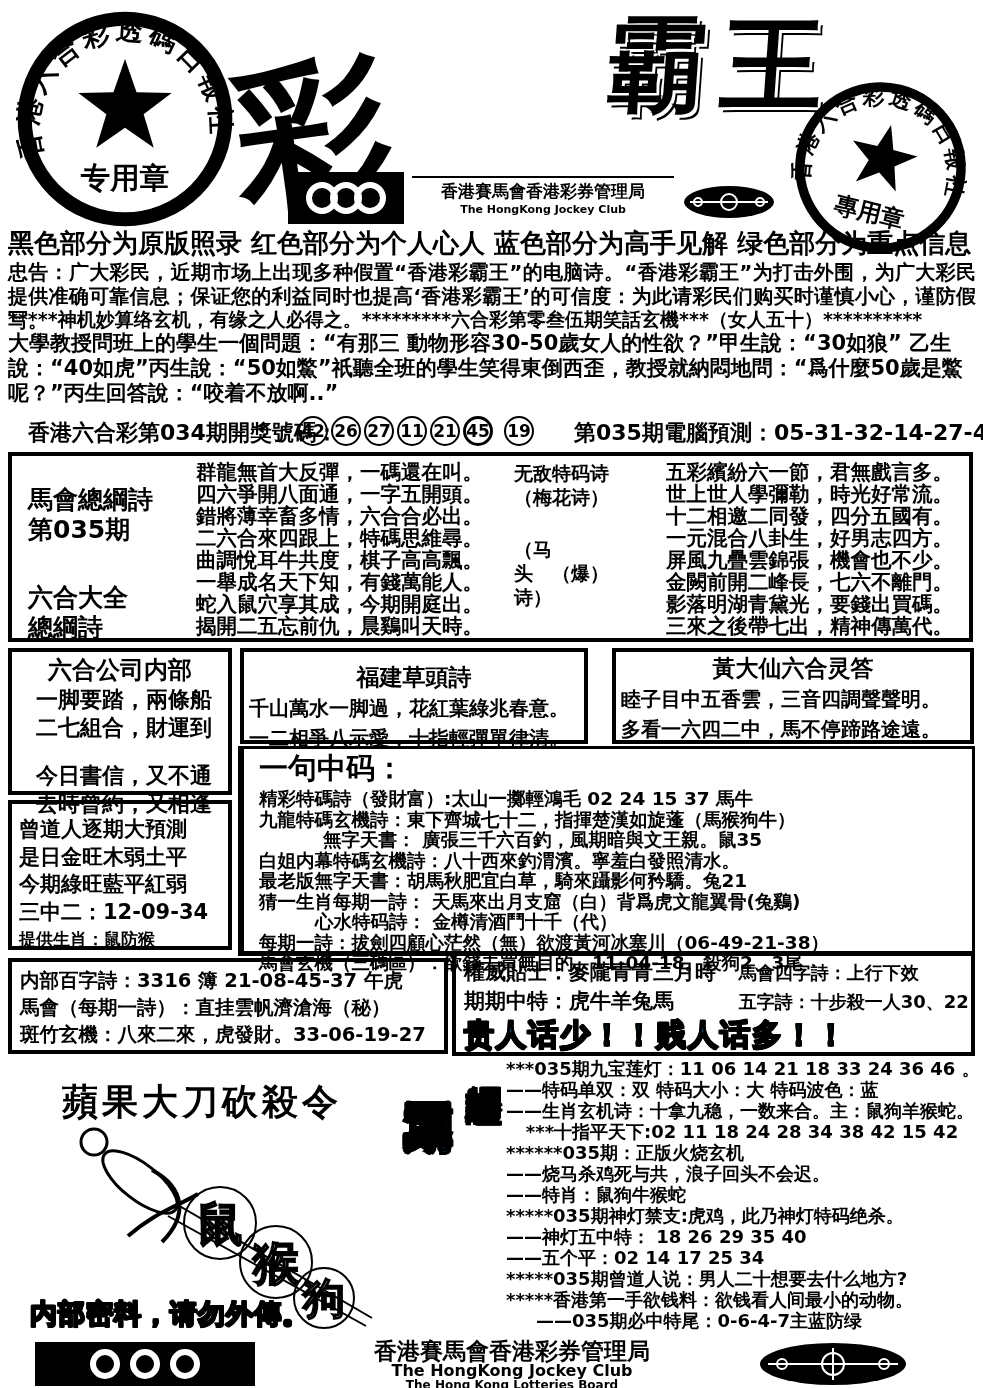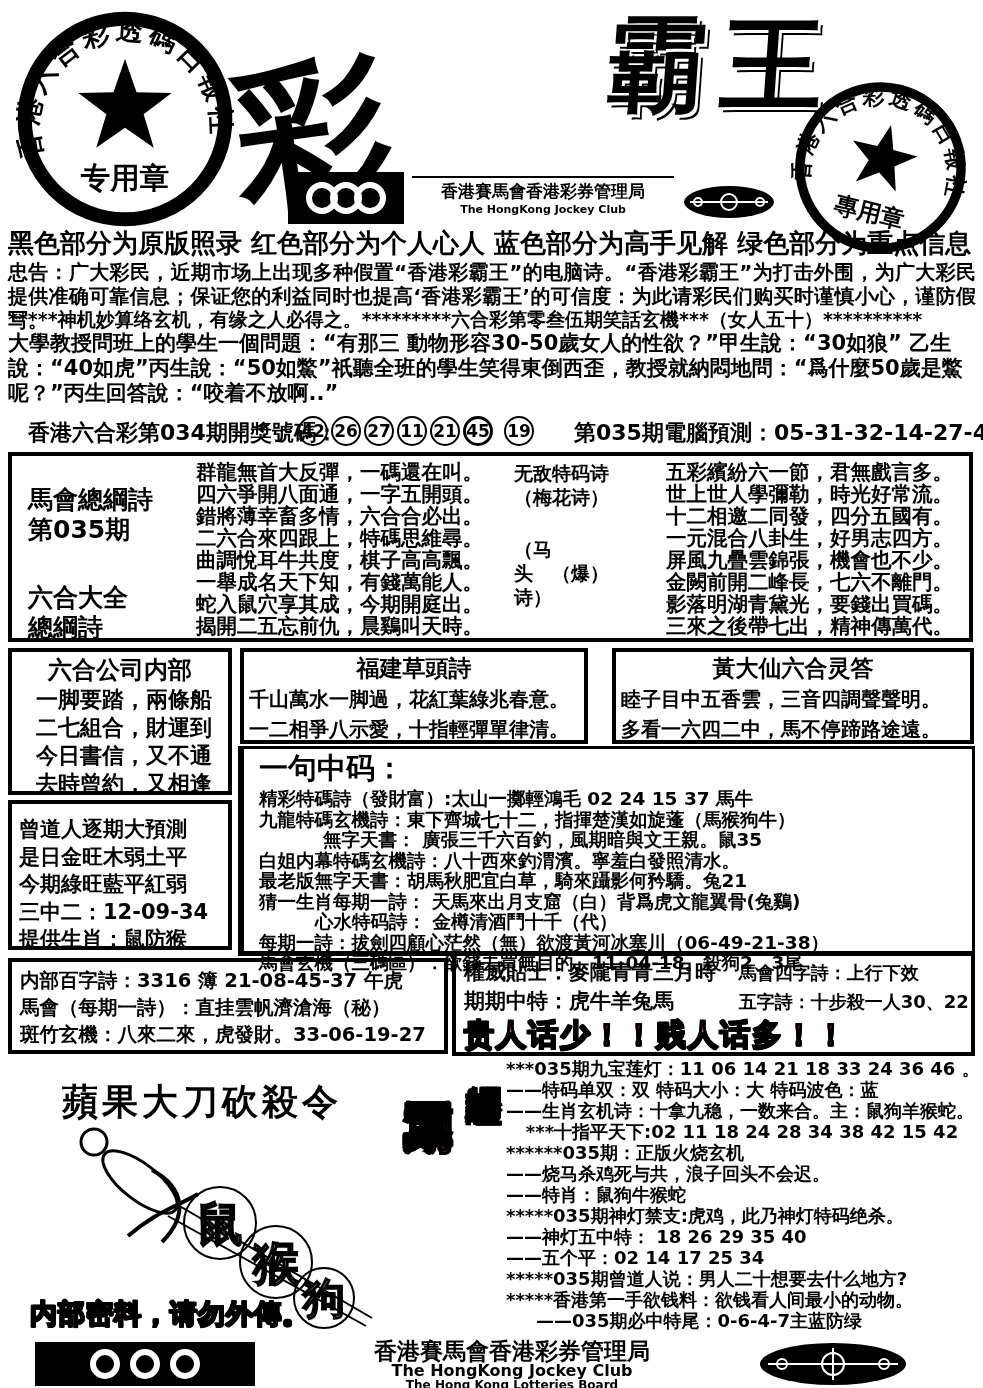--- a/index.html
+++ b/index.html
@@ -1,21 +1,21 @@
 <!DOCTYPE html>
 <html><head>
 <meta charset="utf-8">
 <style>
   html,body{margin:0;padding:0;background:#888;}
   #page{position:relative;width:983px;height:1388px;background:#fff;color:#000;
         font-family:"DejaVu Sans","Liberation Sans",sans-serif;overflow:hidden;}
   .abs{position:absolute;}
   .nw{white-space:nowrap;}
   .b{font-weight:bold;}
-  .hollow{color:#ec4899;-webkit-text-stroke:1.6px #000;
+  .hollow{color:#0c4a6e;-webkit-text-stroke:1.6px #000;
     text-shadow:1px 1px 0 #000,-1px -1px 0 #000,1px -1px 0 #000,-1px 1px 0 #000,
                 0 1px 0 #000,0 -1px 0 #000,1px 0 0 #000,-1px 0 0 #000;}
   .box{position:absolute;border:4px solid #000;box-sizing:border-box;}
   .ball{display:inline-flex;align-items:center;justify-content:center;
         width:30px;height:30px;border:2px solid #000;border-radius:50%;
         font-size:17px;font-weight:bold;margin-right:3px;box-sizing:border-box;}
   .ball.hot{border-width:3.5px;}
   .poemline{font-size:20.5px;line-height:22px;font-weight:bold;white-space:nowrap;}
   .secline{font-size:18.5px;line-height:20.5px;font-weight:bold;white-space:nowrap;}
   .vtext{writing-mode:vertical-rl;text-orientation:upright;}
@@ -117,42 +117,42 @@
       <div class="poemline">金闕前開二峰長，七六不離門。</div>
       <div class="poemline">影落明湖青黛光，要錢出買碼。</div>
       <div class="poemline">三來之後帶七出，精神傳萬代。</div>
     </div>
   </div>
 
   <div class="box" style="left:8px;top:648px;width:224px;height:147px;padding:2px 24px;">
     <div class="boxtitle nw" style="font-size:24px;">六合公司内部</div>
     <div class="nw b" style="font-size:22px;line-height:28px;">一脚要踏，兩條船</div>
     <div class="nw b" style="font-size:22px;line-height:28px;">二七組合，財運到</div>
-    <div class="nw b" style="font-size:22px;line-height:28px;">今日書信，又不通</div>
+    <div class="nw b" style="font-size:22px;line-height:28px;margin-top:20px;">今日書信，又不通</div>
     <div class="nw b" style="font-size:22px;line-height:28px;">去時曾約，又相逢</div>
   </div>
 
-  <div class="box" style="left:240px;top:648px;width:348px;height:96px;padding:1px 5px;">
+  <div class="box" style="left:240px;top:648px;width:348px;height:96px;padding:10px 5px;">
     <div class="boxtitle nw" style="font-size:23px;">福建草頭詩</div>
     <div class="nw b" style="font-size:20px;line-height:30px;">千山萬水一脚過，花紅葉綠兆春意。</div>
     <div class="nw b" style="font-size:20px;line-height:30px;">一二相爭八示愛，十指輕彈單律清。</div>
   </div>
 
   <div class="box" style="left:612px;top:648px;width:362px;height:96px;padding:1px 5px;">
     <div class="boxtitle nw" style="font-size:23px;">黃大仙六合灵答</div>
     <div class="nw b" style="font-size:20px;line-height:30px;">睦子目中五香雲，三音四調聲聲明。</div>
     <div class="nw b" style="font-size:20px;line-height:30px;">多看一六四二中，馬不停蹄路途遠。</div>
   </div>
 
   <div class="box" style="left:8px;top:800px;width:224px;height:150px;padding:12px 7px;">
     <div class="nw b" style="font-size:21px;line-height:27.5px;">曾道人逐期大預測</div>
     <div class="nw b" style="font-size:21px;line-height:27.5px;">是日金旺木弱土平</div>
     <div class="nw b" style="font-size:21px;line-height:27.5px;">今期綠旺藍平紅弱</div>
     <div class="nw b" style="font-size:21px;line-height:27.5px;">三中二：12-09-34</div>
-    <div class="nw b" style="font-size:21px;line-height:27.5px;">提供生肖：鼠防猴</div>
+    <div class="nw b" style="font-size:17px;line-height:27.5px;">提供生肖：鼠防猴</div>
   </div>
 
   <div class="box" style="left:238px;top:746px;width:737px;height:210px;padding:0 15px;border-width:3px 3px 5px 6px;">
     <div class="nw" style="font-size:29px;font-weight:900;">一句中码：</div>
     <div class="secline">精彩特碼詩（發財富）:太山一擲輕鴻毛 02 24 15 37 馬牛</div>
     <div class="secline">九龍特碼玄機詩：東下齊城七十二，指揮楚漢如旋蓬（馬猴狗牛）</div>
     <div class="secline" style="text-indent:64px;">無字天書： 廣張三千六百釣，風期暗與文王親。鼠35</div>
     <div class="secline">白姐内幕特碼玄機詩：八十西來釣渭濱。寧羞白發照清水。</div>
     <div class="secline">最老版無字天書：胡馬秋肥宜白草，騎來躡影何矜驕。兔21</div>
     <div class="secline">猜一生肖每期一詩： 天馬來出月支窟（白）背爲虎文龍翼骨(兔鷄)</div>

